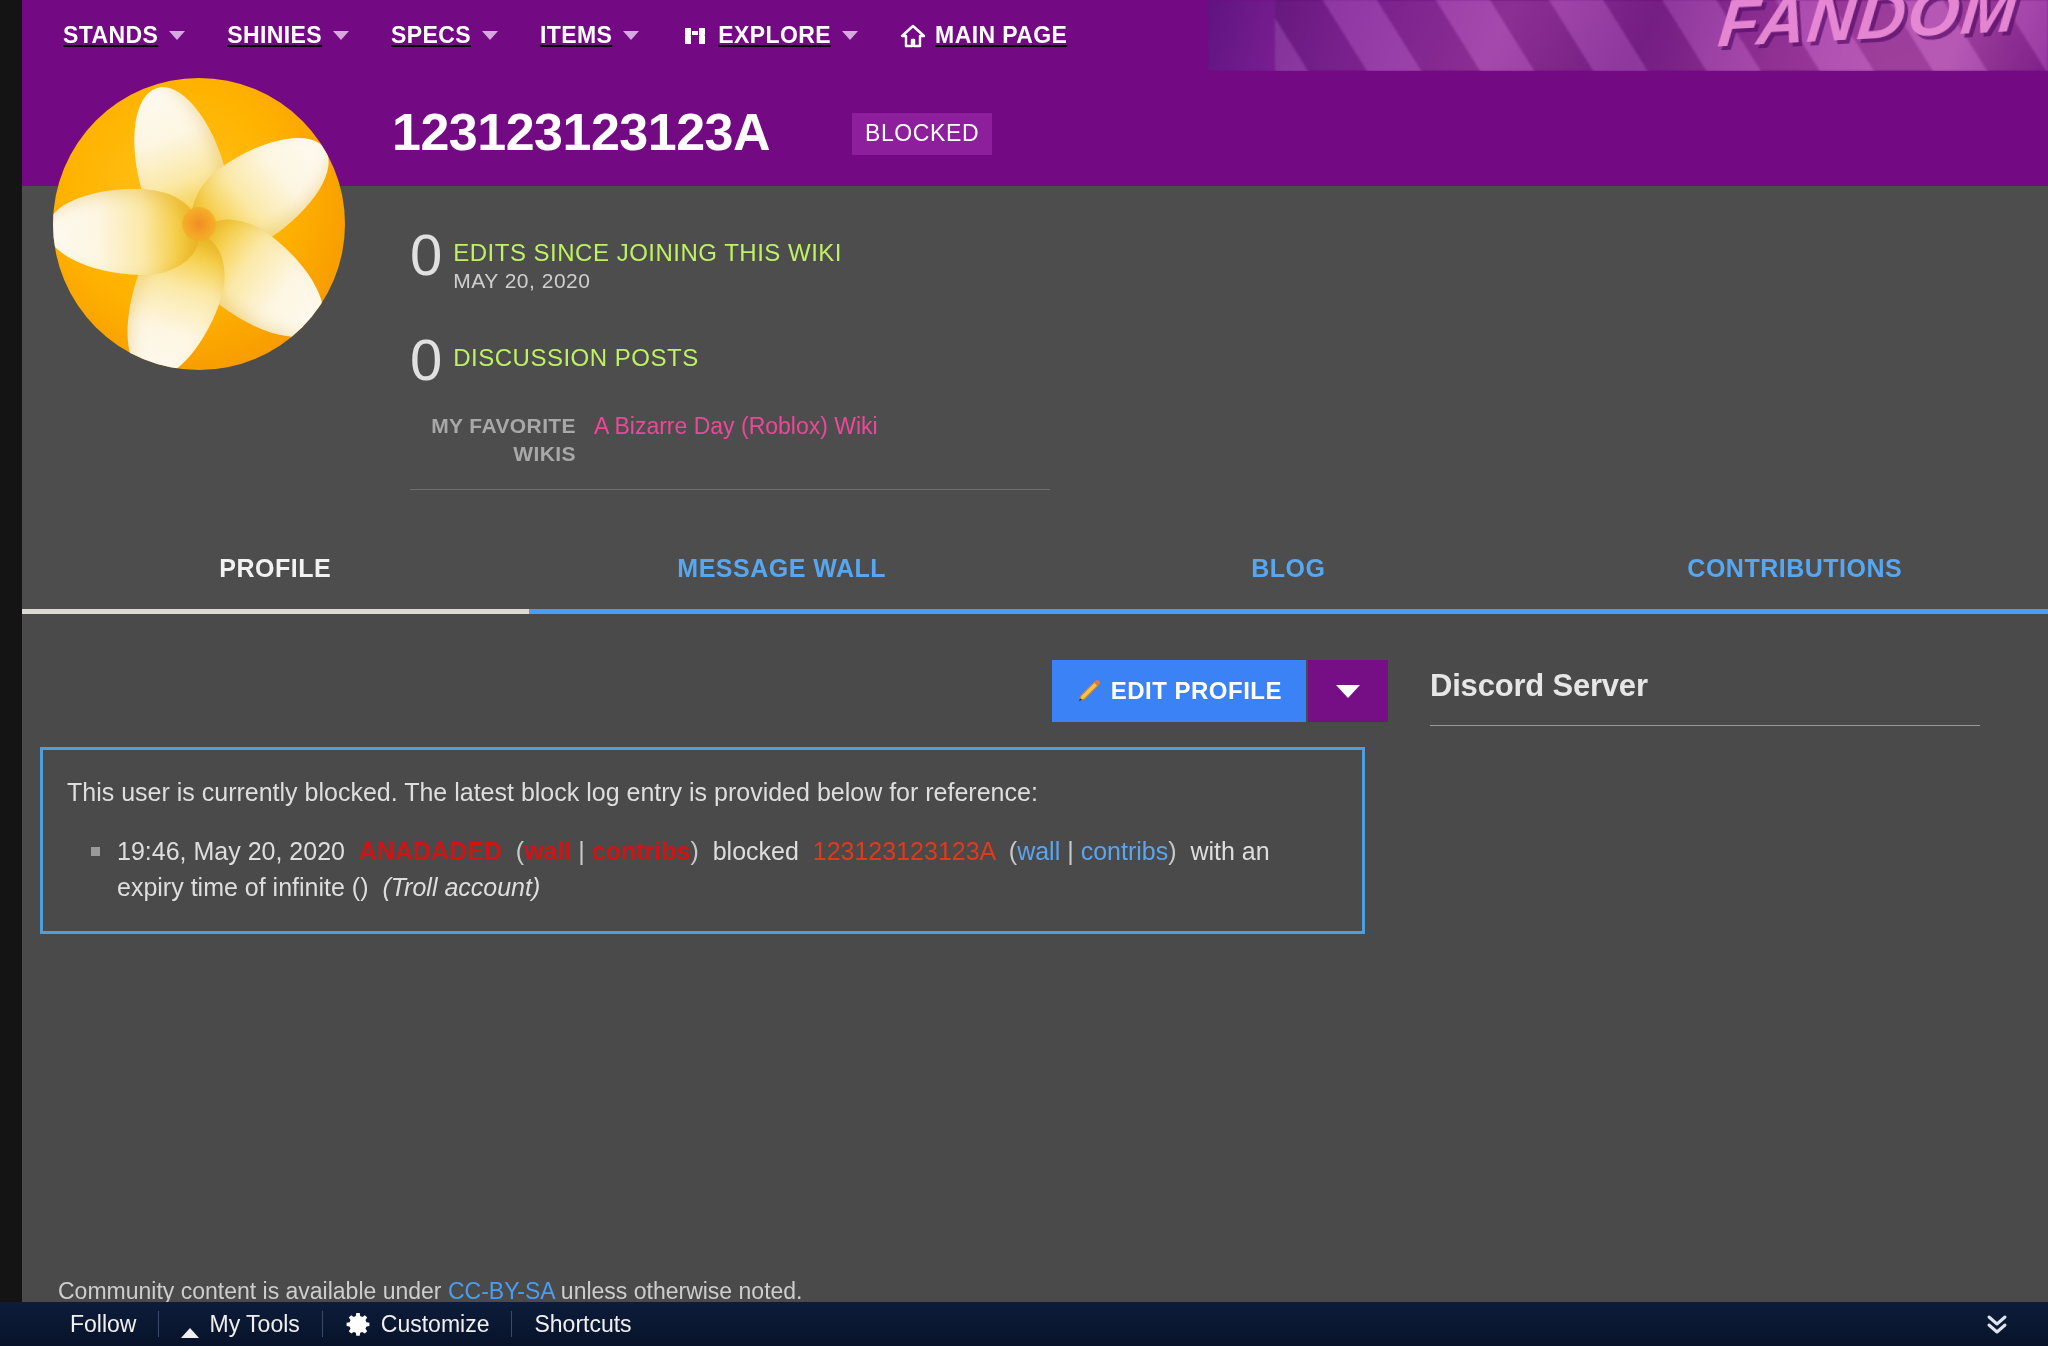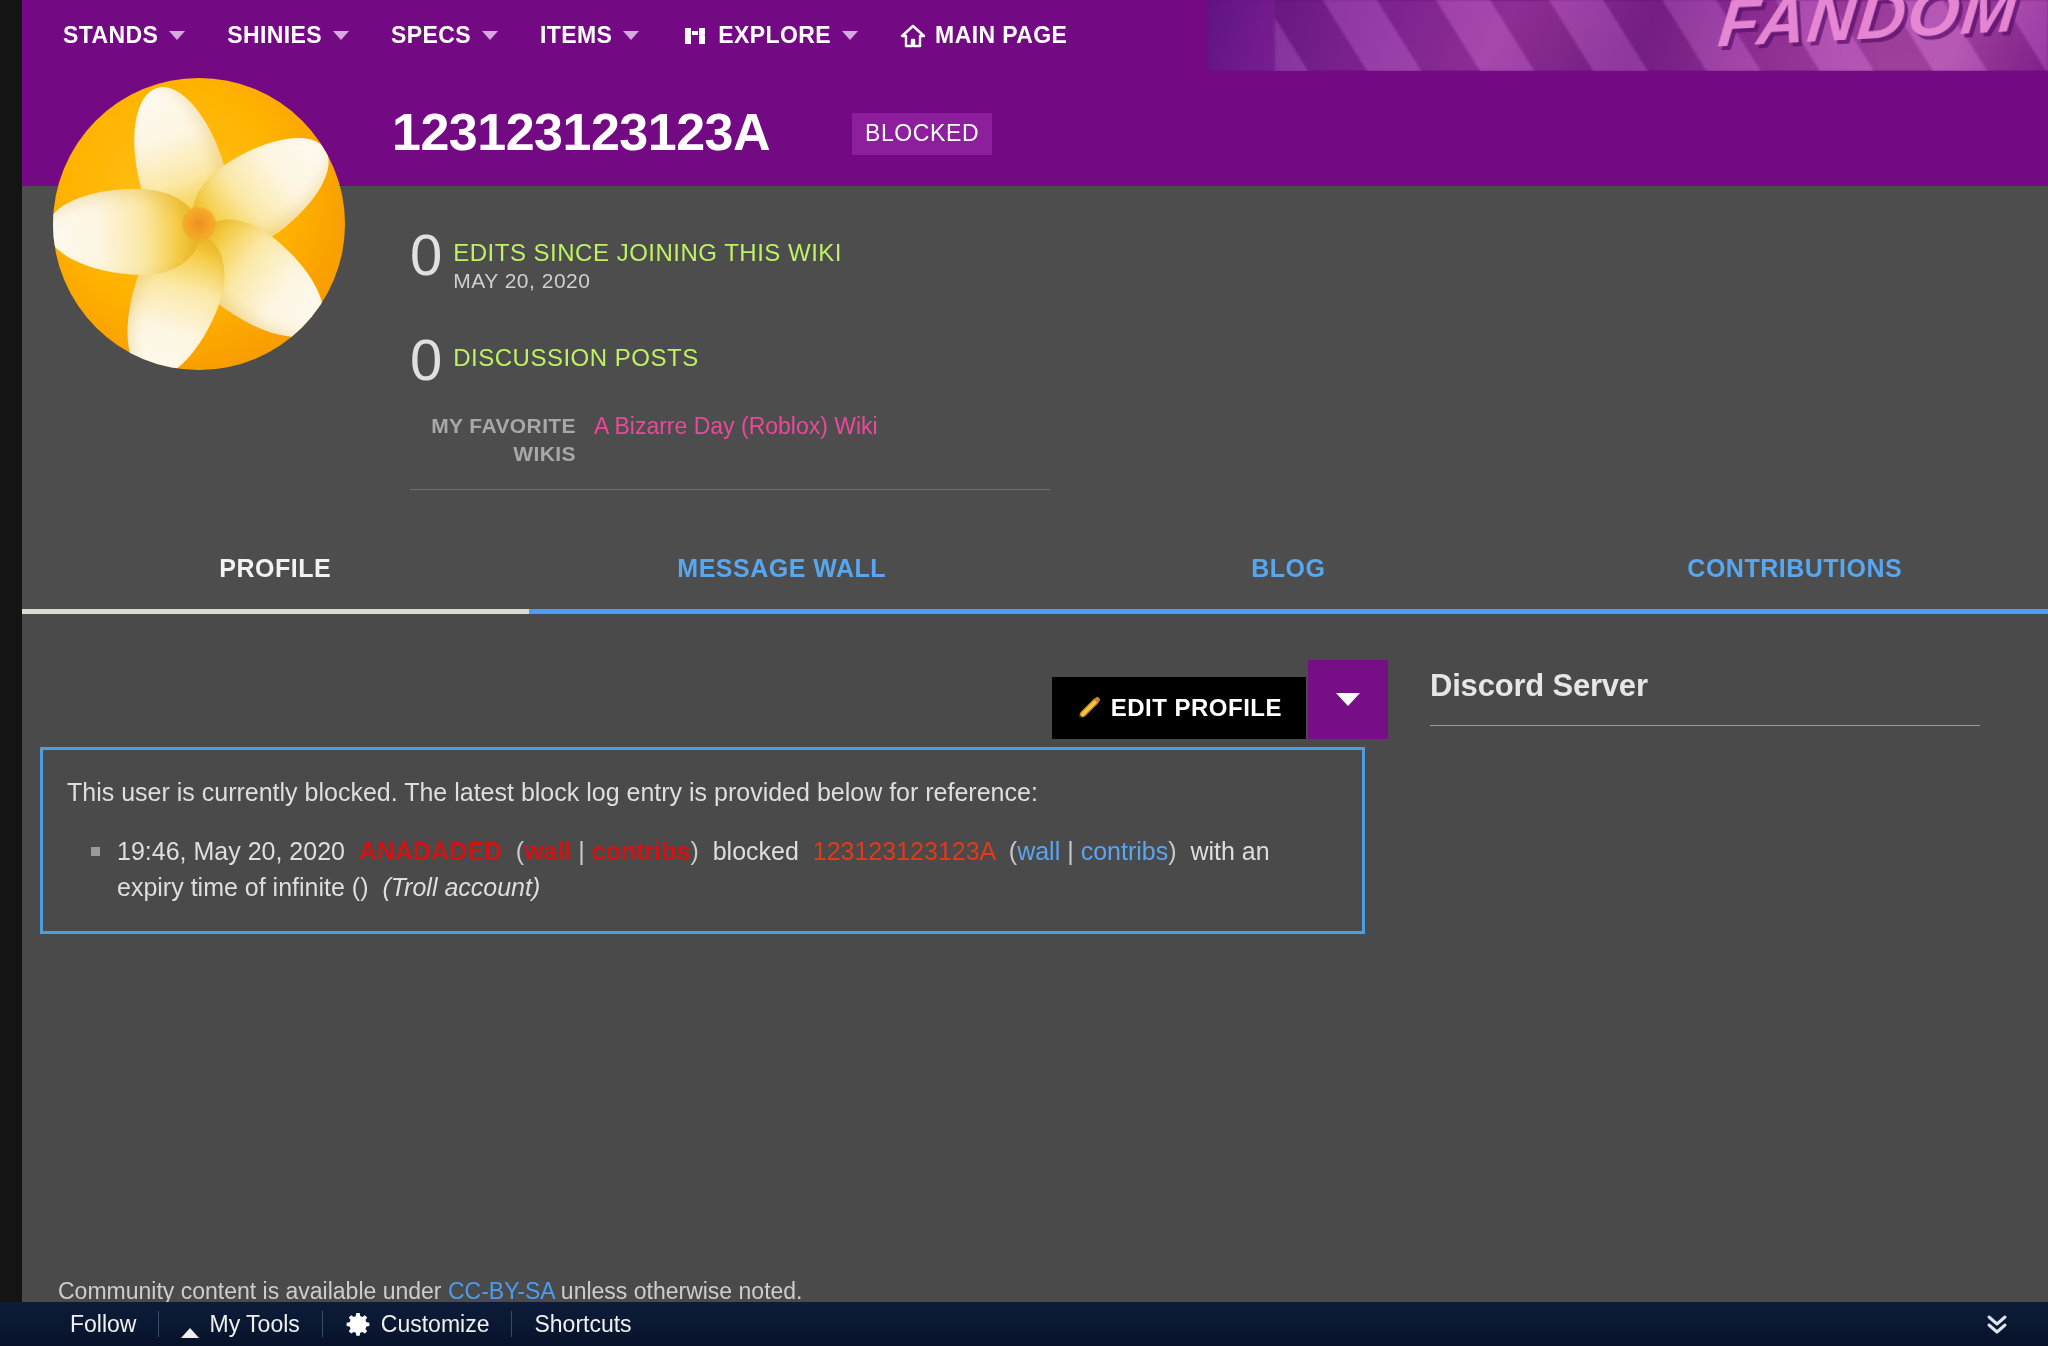--- a/index.html
+++ b/index.html
@@ -69,20 +69,21 @@
   }
 
   .nav-items {
     position: absolute;
     left: 20px; top: 0;
     height: 71px;
     display: flex;
     align-items: flex-end;
     gap: 0;
     z-index: 3;
+    text-decoration: underline;
   }
   .nav-item {
     display: flex;
     align-items: center;
     gap: 9px;
     height: 71px;
     padding: 0 21px;
     color: #ffffff;
     font-size: 23px;
     font-weight: bold;
@@ -272,31 +273,30 @@
 
   .btn-row {
     position: absolute;
     right: 660px; top: 46px;
     display: flex;
   }
   .btn-edit {
     display: flex;
     align-items: center;
     gap: 9px;
-    background: #000000;
+    background: #3b82f6;
     color: #ffffff;
     font-size: 24px;
     font-weight: bold;
     letter-spacing: .5px;
     padding: 17px 24px;
     cursor: pointer;
     border: none;
     white-space: nowrap;
     font-family: "Liberation Sans", sans-serif;
-    margin-top: 17px;
   }
   .btn-caret {
     width: 82px;
     background: #760f86;
     border: none;
     border-left: 2px solid #4a4a4a;
     display: flex;
     align-items: center;
     justify-content: center;
     cursor: pointer;

